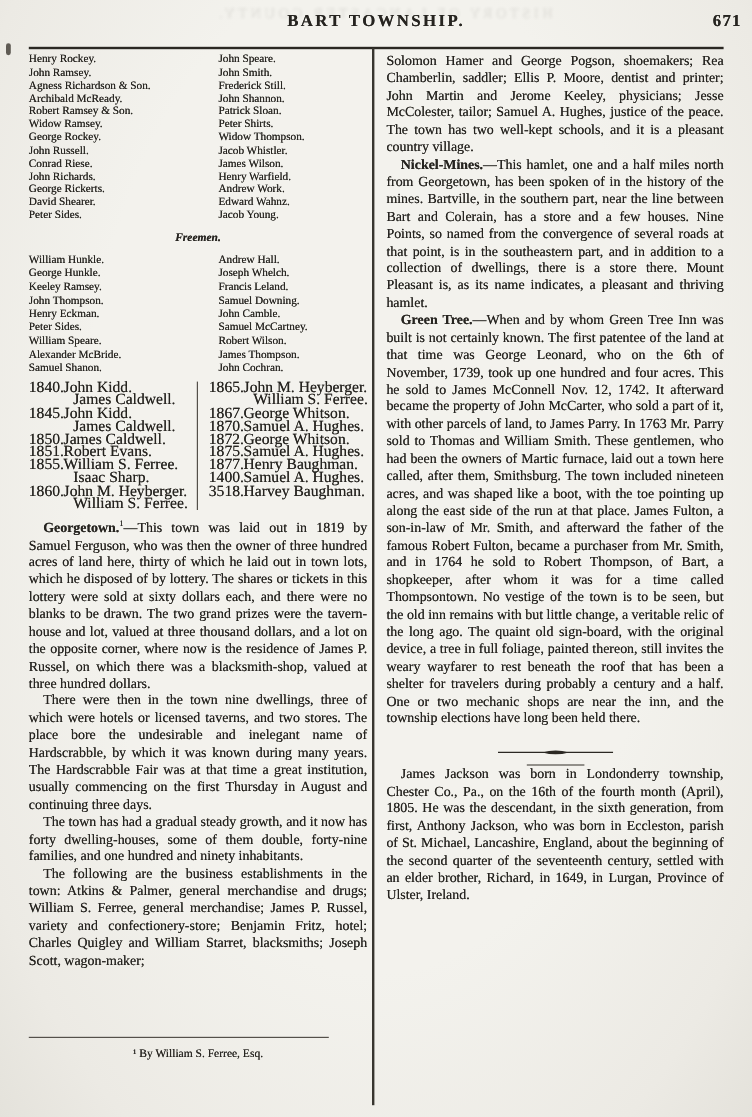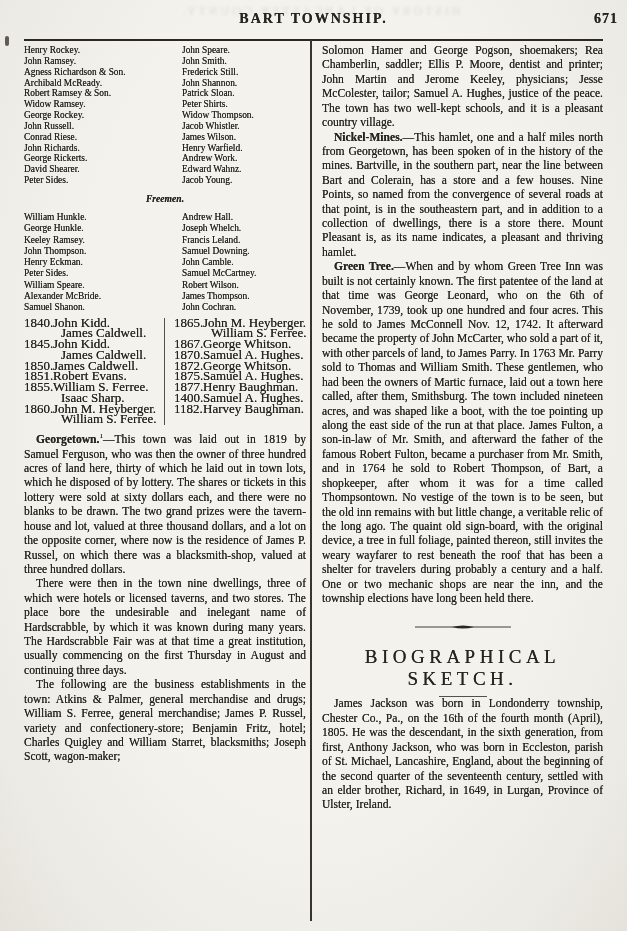--- a/index.html
+++ b/index.html
@@ -171,41 +171,45 @@
       <ul class="jcol jcol-right">
 
       <li><span class="jyear">1865.</span><span class="jname">John M. Heyberger.</span></li>
           <li><span class="jyear"></span><span class="jname">William S. Ferree.</span></li>
           <li><span class="jyear">1867.</span><span class="jname">George Whitson.</span></li>
           <li><span class="jyear">1870.</span><span class="jname">Samuel A. Hughes.</span></li>
           <li><span class="jyear">1872.</span><span class="jname">George Whitson.</span></li>
           <li><span class="jyear">1875.</span><span class="jname">Samuel A. Hughes.</span></li>
           <li><span class="jyear">1877.</span><span class="jname">Henry Baughman.</span></li>
           <li><span class="jyear">1400.</span><span class="jname">Samuel A. Hughes.</span></li>
-          <li><span class="jyear">1182.</span><span class="jname">Harvey Baughman.</span></li>
+          <li><span class="jyear">3518.</span><span class="jname">Harvey Baughman.</span></li>
         </ul>
     </div>
 
     <p class="par first"><span class="lead">Georgetown.</span><sup>1</sup><span>—This town was laid out in 1819 by Samuel Ferguson, who was then the owner of three hundred acres of land here, thirty of which he laid out in town lots, which he disposed of by lottery. The shares or tickets in this lottery were sold at sixty dollars each, and there were no blanks to be drawn. The two grand prizes were the tavern-house and lot, valued at three thousand dollars, and a lot on the opposite corner, where now is the residence of James P. Russel, on which there was a blacksmith-shop, valued at three hundred dollars.</span></p>
     <p class="par">There were then in the town nine dwellings, three of which were hotels or licensed taverns, and two stores. The place bore the undesirable and inelegant name of Hardscrabble, by which it was known during many years. The Hardscrabble Fair was at that time a great institution, usually commencing on the first Thursday in August and continuing three days.</p>
+    <p class="par">The town has had a gradual steady growth, and it now has forty dwelling-houses, some of them double, forty-nine families, and one hundred and ninety inhabitants.</p>
     <p class="par">The following are the business establishments in the town: Atkins &amp; Palmer, general merchandise and drugs; William S. Ferree, general merchandise; James P. Russel, variety and confectionery-store; Benjamin Fritz, hotel; Charles Quigley and William Starret, blacksmiths; Joseph Scott, wagon-maker;</p>
   </div>
 
+  <div class="footnote">
+    <div class="fn-rule"></div>
+    <div class="fn-text">¹ By William S. Ferree, Esq.</div>
+  </div>
 
   <div class="col col-right">
     <p class="par noindent">Solomon Hamer and George Pogson, shoemakers; Rea Chamberlin, saddler; Ellis P. Moore, dentist and printer; John Martin and Jerome Keeley, physicians; Jesse McColester, tailor; Samuel A. Hughes, justice of the peace. The town has two well-kept schools, and it is a pleasant country village.</p>
 
     <p class="par"><span class="lead">Nickel-Mines.</span><span>—This hamlet, one and a half miles north from Georgetown, has been spoken of in the history of the mines. Bartville, in the southern part, near the line between Bart and Colerain, has a store and a few houses. Nine Points, so named from the convergence of several roads at that point, is in the southeastern part, and in addition to a collection of dwellings, there is a store there. Mount Pleasant is, as its name indicates, a pleasant and thriving hamlet.</span></p>
 
     <p class="par"><span class="lead">Green Tree.</span><span>—When and by whom Green Tree Inn was built is not certainly known. The first patentee of the land at that time was George Leonard, who on the 6th of November, 1739, took up one hundred and four acres. This he sold to James McConnell Nov. 12, 1742. It afterward became the property of John McCarter, who sold a part of it, with other parcels of land, to James Parry. In 1763 Mr. Parry sold to Thomas and William Smith. These gentlemen, who had been the owners of Martic furnace, laid out a town here called, after them, Smithsburg. The town included nineteen acres, and was shaped like a boot, with the toe pointing up along the east side of the run at that place. James Fulton, a son-in-law of Mr. Smith, and afterward the father of the famous Robert Fulton, became a purchaser from Mr. Smith, and in 1764 he sold to Robert Thompson, of Bart, a shopkeeper, after whom it was for a time called Thompsontown. No vestige of the town is to be seen, but the old inn remains with but little change, a veritable relic of the long ago. The quaint old sign-board, with the original device, a tree in full foliage, painted thereon, still invites the weary wayfarer to rest beneath the roof that has been a shelter for travelers during probably a century and a half. One or two mechanic shops are near the inn, and the township elections have long been held there.</span></p>
 
     <svg class="ornament" width="96" height="8" viewBox="0 0 96 8">
       <line x1="0" y1="4" x2="96" y2="4" stroke="#2b2823" stroke-width="0.9"></line>
       <path d="M37 4 Q48 0.8 59 4 Q48 7.2 37 4 Z" fill="#2b2823"></path>
     </svg>
 
-    <h1 class="bio-head">BIOGRAPHICAL SKETCH.</h1>
     <div class="head-rule"></div>
 
     <p class="par bio-par">James Jackson was born in Londonderry township, Chester Co., Pa., on the 16th of the fourth month (April), 1805. He was the descendant, in the sixth generation, from first, Anthony Jackson, who was born in Eccleston, parish of St. Michael, Lancashire, England, about the beginning of the second quarter of the seventeenth century, settled with an elder brother, Richard, in 1649, in Lurgan, Province of Ulster, Ireland.</p>
   </div>
 
 </div>
 
 </body></html>

